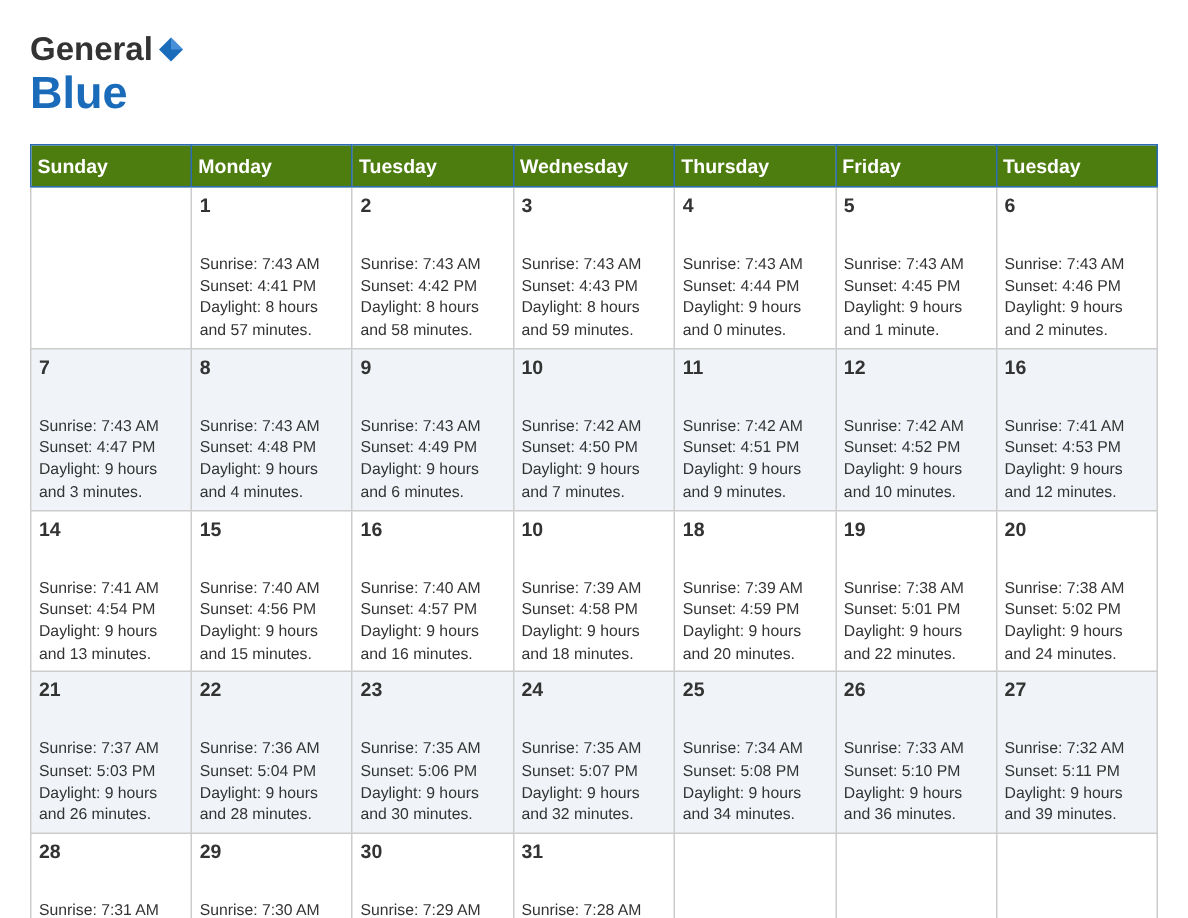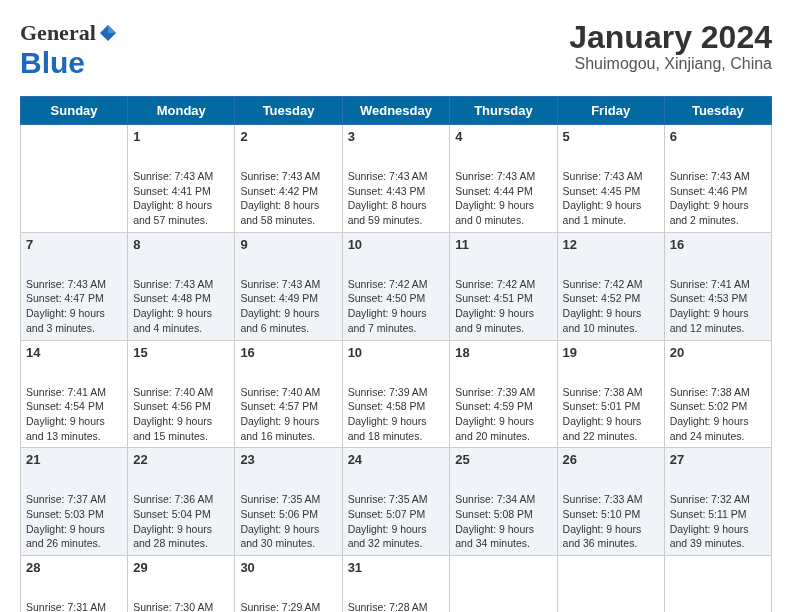--- a/index.html
+++ b/index.html
@@ -22,21 +22,20 @@
       align-items: flex-start;
     }
     .logo-text {
       display: flex;
       align-items: center;
     }
     .logo-general {
       font-size: 22px;
       font-weight: bold;
       color: #333;
-      font-family: Liberation Serif, serif;
     }
     .logo-blue {
       font-size: 30px;
       font-weight: bold;
       color: #1a6bba;
     }
     .logo-icon {
       width: 20px;
       height: 20px;
       margin-left: 2px;
@@ -52,26 +51,26 @@
     }
     .location {
       font-size: 16px;
       color: #555;
     }
     .calendar {
       width: 100%;
       border-collapse: collapse;
     }
     .calendar th {
-      background-color: #0369a1;
+      background-color: #4d7c0f;
       color: #fff;
       font-size: 13px;
       font-weight: bold;
       padding: 6px 4px;
-      text-align: center;
+      text-align: left;
       border: 1px solid #2a6db5;
     }
     .calendar td {
       border: 1px solid #ccc;
       vertical-align: top;
       padding: 4px 5px;
       width: 108px;
       min-height: 80px;
       background: #fff;
     }
@@ -102,24 +101,20 @@
   <div class="logo">
     <div class="logo-text">
       <span class="logo-general">General</span>
       <svg class="logo-icon" viewBox="0 0 20 20">
         <polygon points="10,2 18,10 10,18 2,10" fill="#1a6bba"></polygon>
         <polygon points="10,2 18,10 10,10" fill="#4a90d9"></polygon>
       </svg>
     </div>
     <span class="logo-blue">Blue</span>
   </div>
-  <div class="title-block">
-    <div class="month-year">January 2024</div>
-    <div class="location">Shuimogou, Xinjiang, China</div>
-  </div>
 </div>
 
 <table class="calendar">
   <thead>
     <tr>
 
     <th>Sunday</th>
         <th>Monday</th>
         <th>Tuesday</th>
         <th>Wednesday</th>

